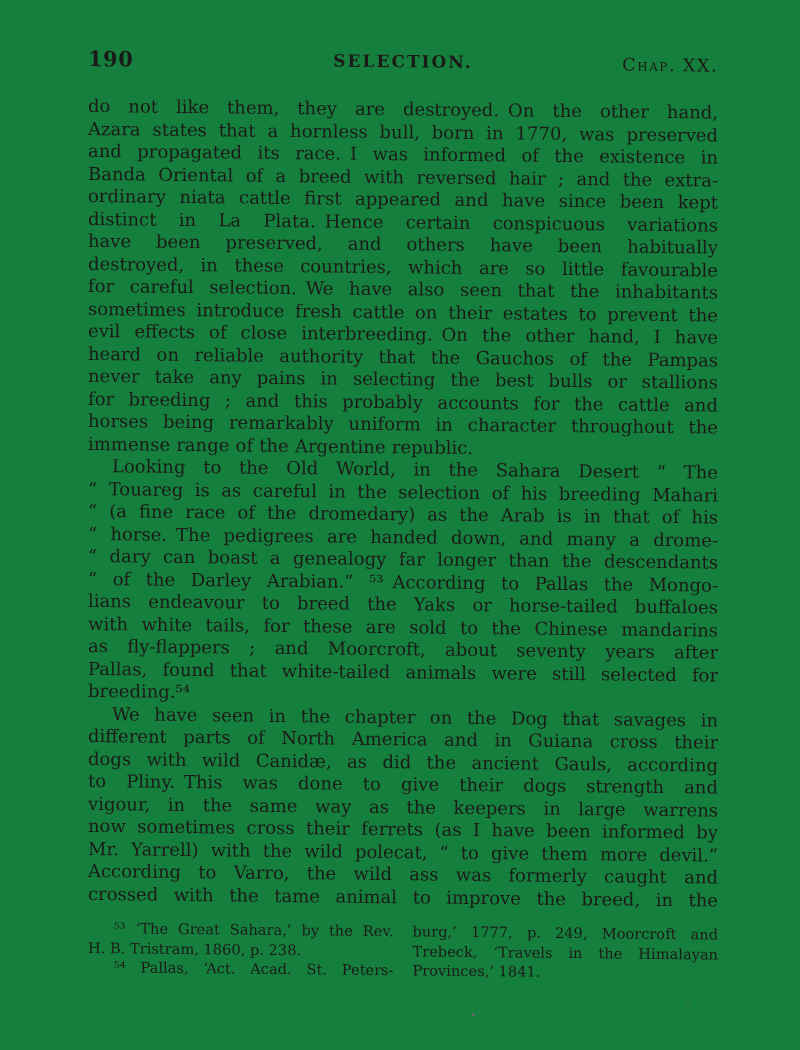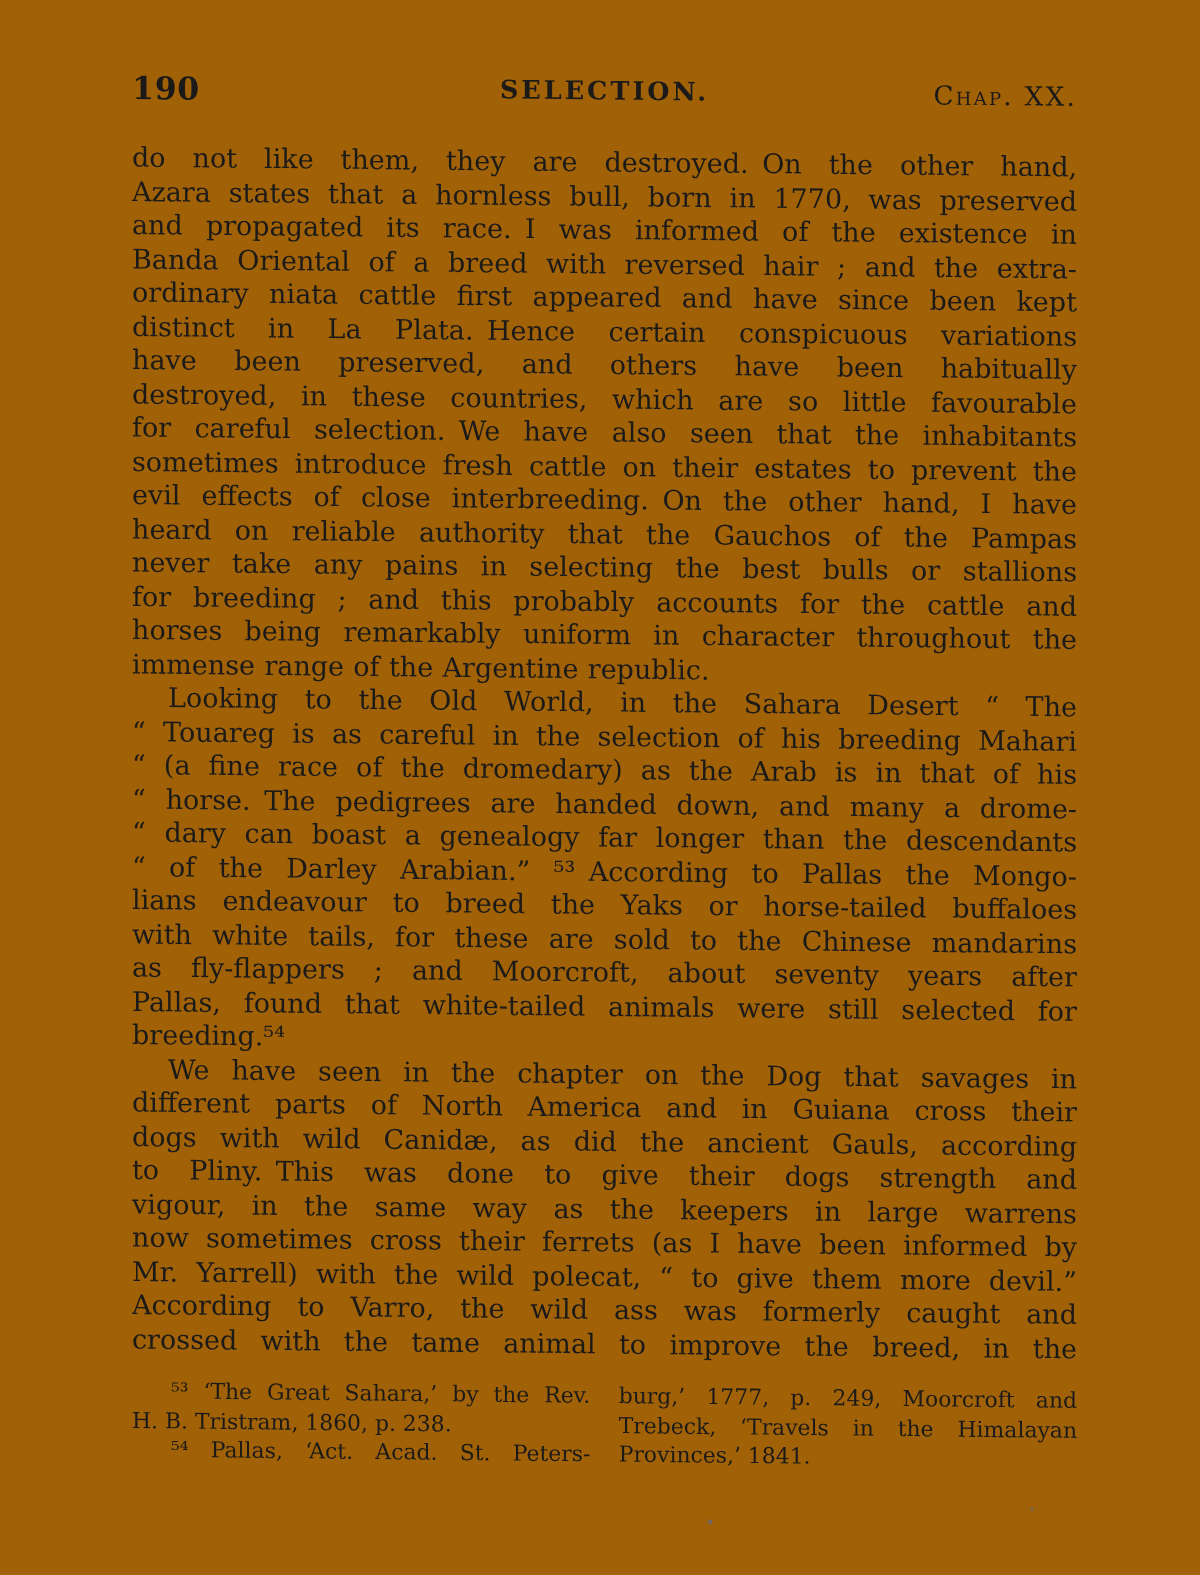--- a/index.html
+++ b/index.html
@@ -1,19 +1,19 @@
 <!DOCTYPE html>
 <html><head>
 <meta charset="utf-8">
 <style>
   html,body{margin:0;padding:0;}
   .page{
     position:relative;
     width:800px;height:1050px;
-    background:#a16207;
+    background:#15803d;
     overflow:hidden;
     color:#1c1a18;
     font-family:"DejaVu Serif","Liberation Serif",serif;
   }
   .inner{
     position:absolute;left:88px;top:46px;width:630px;
     transform:skewY(0.6deg);
     transform-origin:0 0;
   }
   

